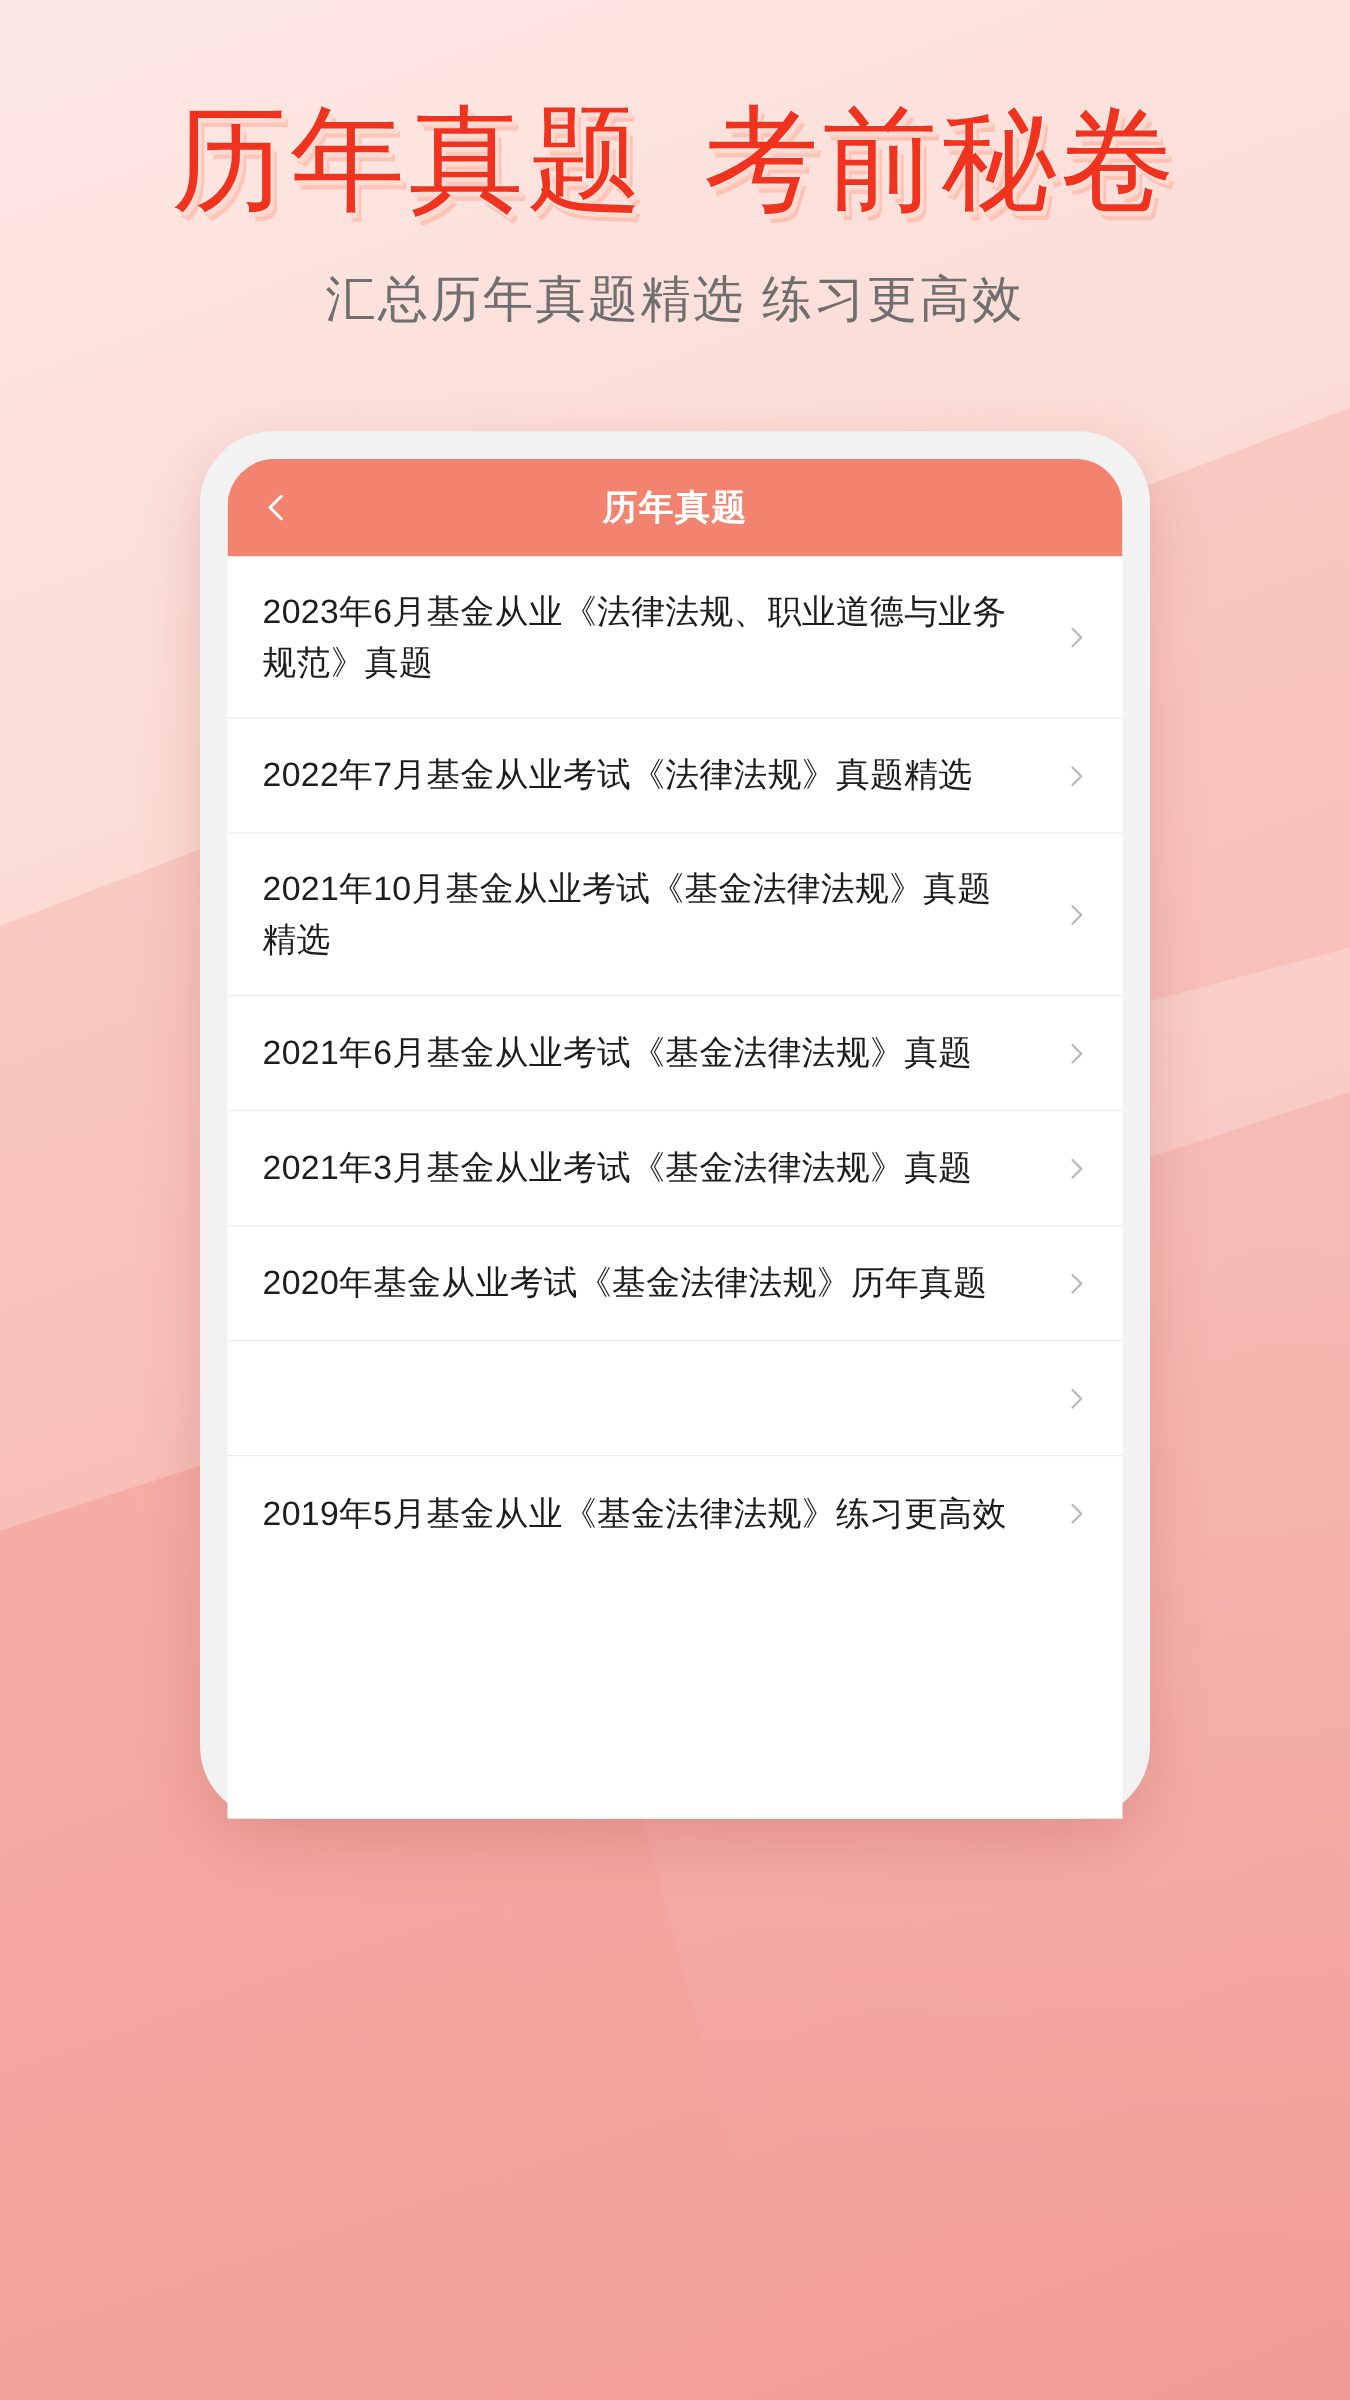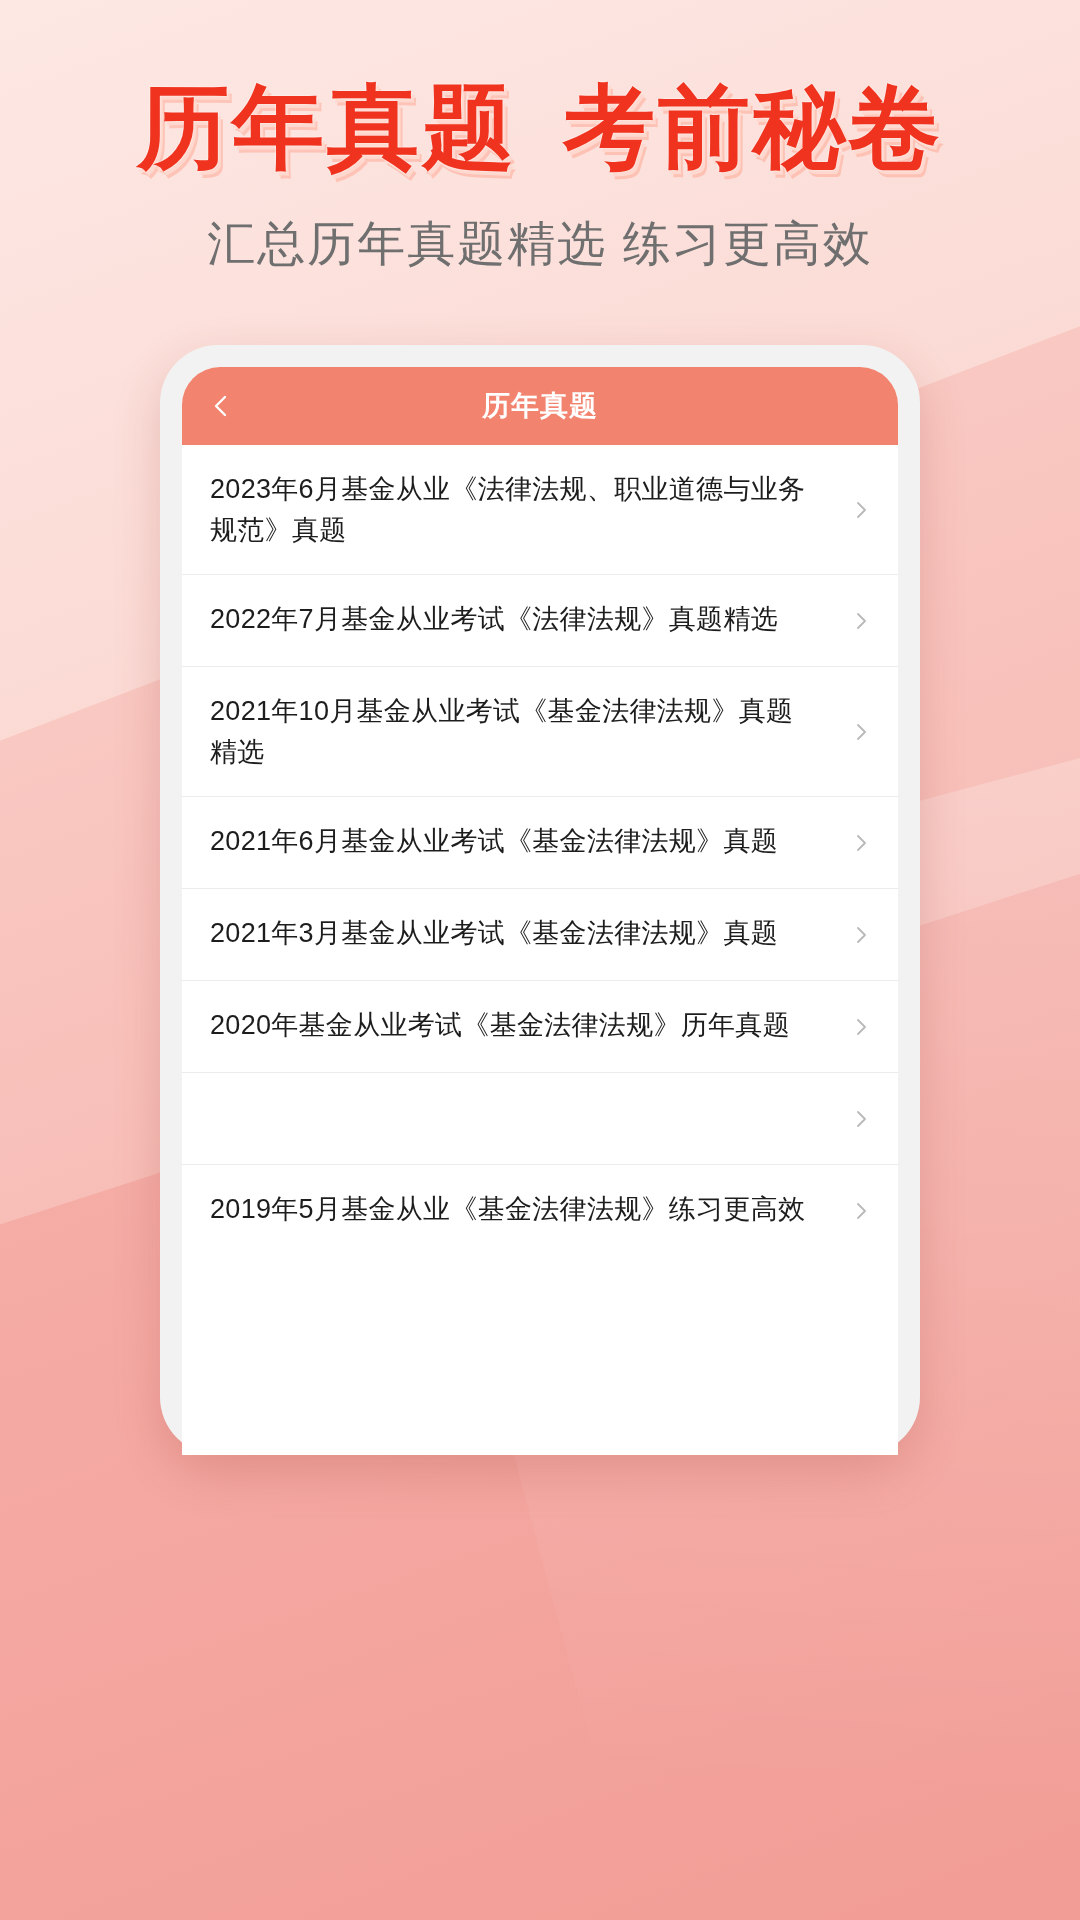--- a/index.html
+++ b/index.html
@@ -50,38 +50,38 @@
     transform: rotate(-15deg);
   }
 
   .headline {
     position: absolute;
     top: 66px;
     left: 0;
     width: 1080px;
     text-align: center;
     font-size: 92px;
-    font-weight: 700;
+    font-weight: 400;
     letter-spacing: 3px;
     color: #f0331f;
     text-shadow:
       0 0 2px #ffffff,
       3px 4px 0 #ffd9cf,
       5px 7px 0 rgba(255, 170, 150, .55);
     white-space: nowrap;
   }
   .headline .gap { display: inline-block; width: 46px; }
 
   .subhead {
     position: absolute;
     top: 212px;
     left: 0;
     width: 1080px;
     text-align: center;
-    font-size: 48px;
+    font-size: 40px;
     font-weight: 500;
     color: #6f6f6f;
     letter-spacing: 2px;
     white-space: nowrap;
   }
 
   
   .phone {
     position: absolute;
     left: 160px;
@@ -130,21 +130,21 @@
   }
   .back-icon svg { display: block; }
 
   .list {
     background: #ffffff;
     padding: 0 0 0 0;
   }
   .list-item {
     position: relative;
     display: flex;
-    align-items: flex-start;
+    align-items: center;
     min-height: 92px;
     padding: 24px 46px 24px 28px;
     box-sizing: border-box;
     border-bottom: 1px solid #ececec;
   }
   .list-item:last-child { border-bottom: none; }
   .list-item-label {
     font-size: 27px;
     line-height: 1.5;
     color: #1d1d1d;

